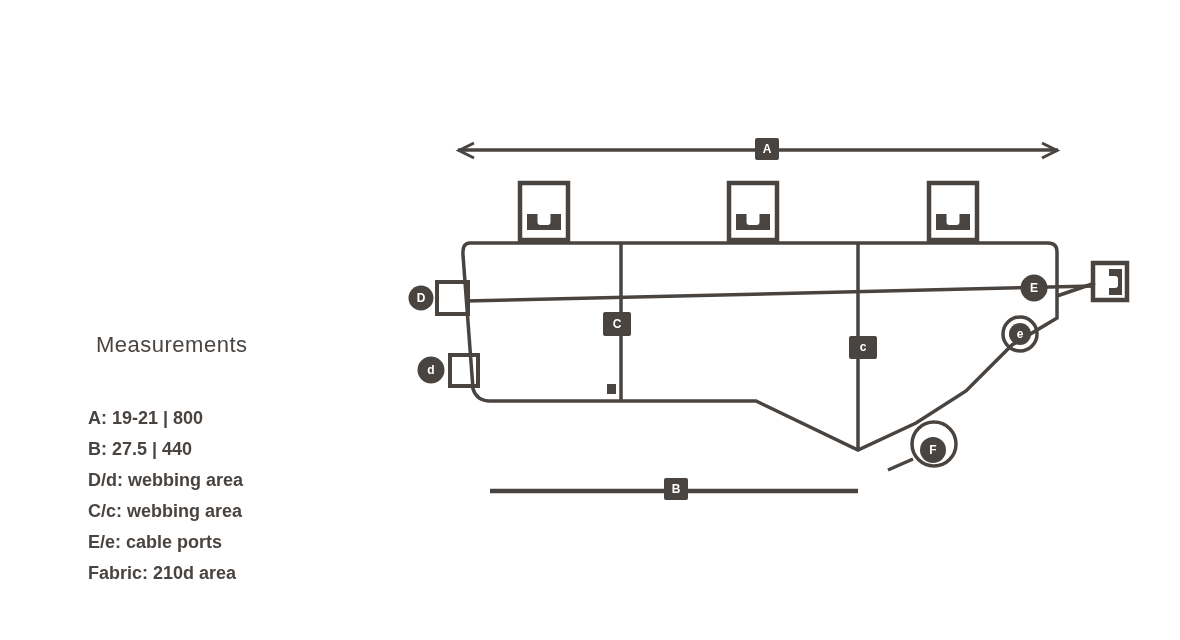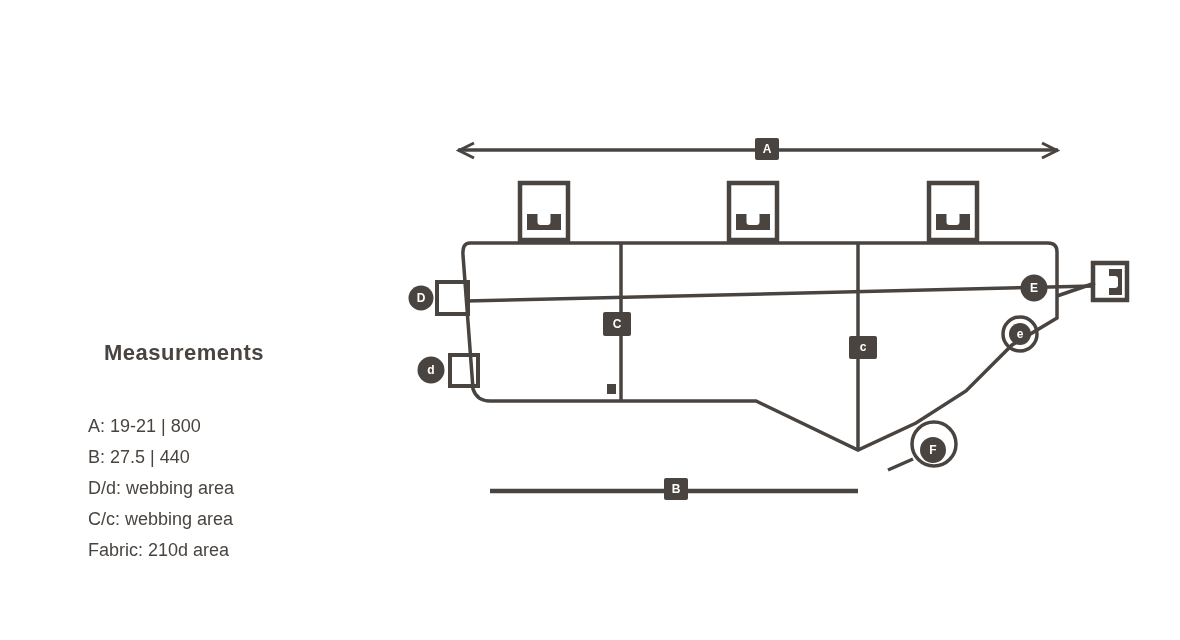--- a/index.html
+++ b/index.html
@@ -2,28 +2,28 @@
 <html><head>
 <meta charset="utf-8">
 <style>
   html,body{margin:0;padding:0;background:#ffffff;}
   .stage{
     position:relative;width:1180px;height:640px;overflow:hidden;
     background:#ffffff;font-family:"Liberation Sans", sans-serif;color:#494440;
   }
   .legend{position:absolute;left:88px;top:324px;width:280px;}
   .legend h1{
-    margin:16px;font-size:22px;font-weight:700;letter-spacing:.5px;color:#494440;
+    margin:8px;font-size:22px;font-weight:400;letter-spacing:.5px;color:#494440;
   }
   .legend .divider{
     margin-top:18px;width:255px;height:7px;background:#ffffff;border-radius:2px;
   }
   .legend ul{list-style:none;margin:20px 0 0 0;padding:0;}
   .legend li{
-    font-size:18px;font-weight:400;line-height:31px;color:#494440;white-space:nowrap;
+    font-size:18px;font-weight:700;line-height:31px;color:#494440;white-space:nowrap;
   }
   svg{position:absolute;left:0;top:0;}
   .ink-stroke{stroke:#494440;fill:none;}
   .ink-fill{fill:#494440;}
   .paper-fill{fill:#ffffff;}
   .badge-letter{
     font-family:"Liberation Sans", sans-serif;font-size:12px;font-weight:bold;
     fill:#ffffff;text-anchor:middle;
   }
 </style>
@@ -33,20 +33,21 @@
 <div class="stage">
 
   <aside class="legend">
     <h1>Measurements</h1>
     <div class="divider"></div>
     <ul>
       <li>A: 19-21 | 800</li>
       <li>B: 27.5 | 440</li>
       <li>D/d: webbing area</li>
       <li>C/c: webbing area</li>
+      <li>E/e: cable ports</li>
       <li>Fabric: 210d area</li>
     </ul>
   </aside>
 
   <svg width="1180" height="640" viewBox="0 0 1180 640">
 
     <g>
       <line class="ink-stroke" x1="458" y1="150" x2="1058" y2="150" stroke-width="3.5"></line>
       <polyline class="ink-stroke" points="474,143 459,150.5 474,158" stroke-width="3"></polyline>
       <polyline class="ink-stroke" points="1042,143 1057,150.5 1042,158" stroke-width="3"></polyline>

